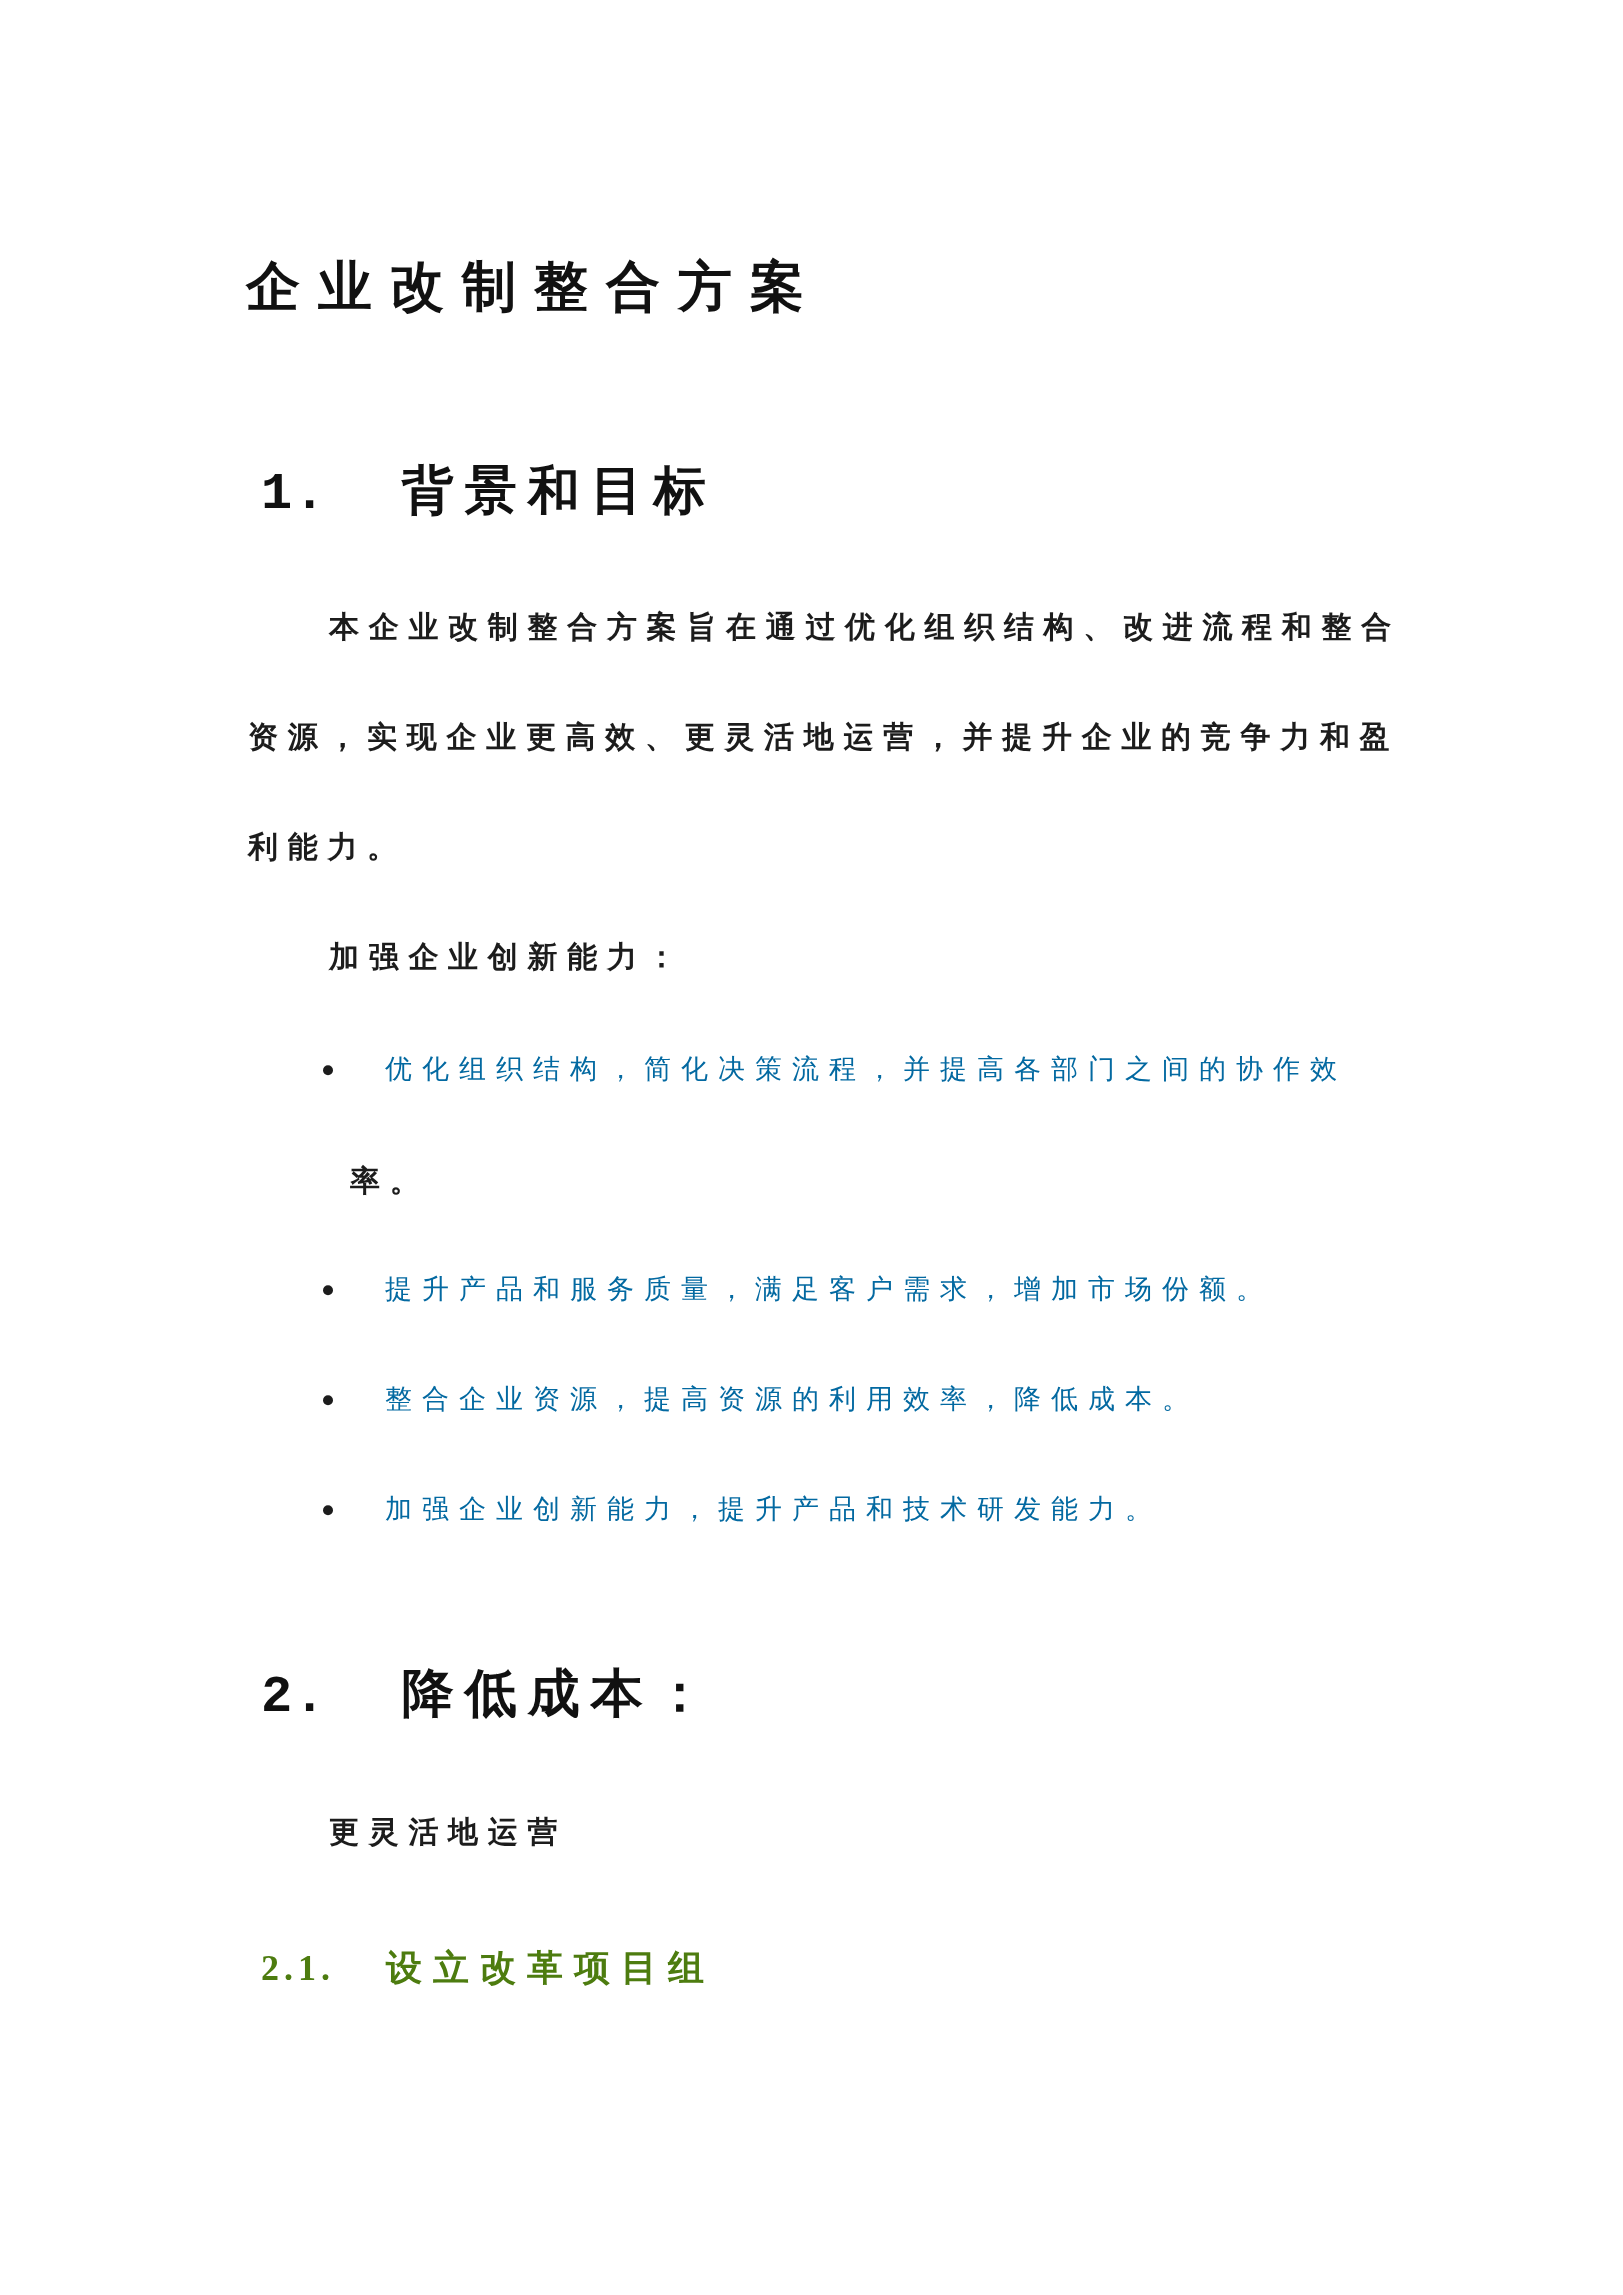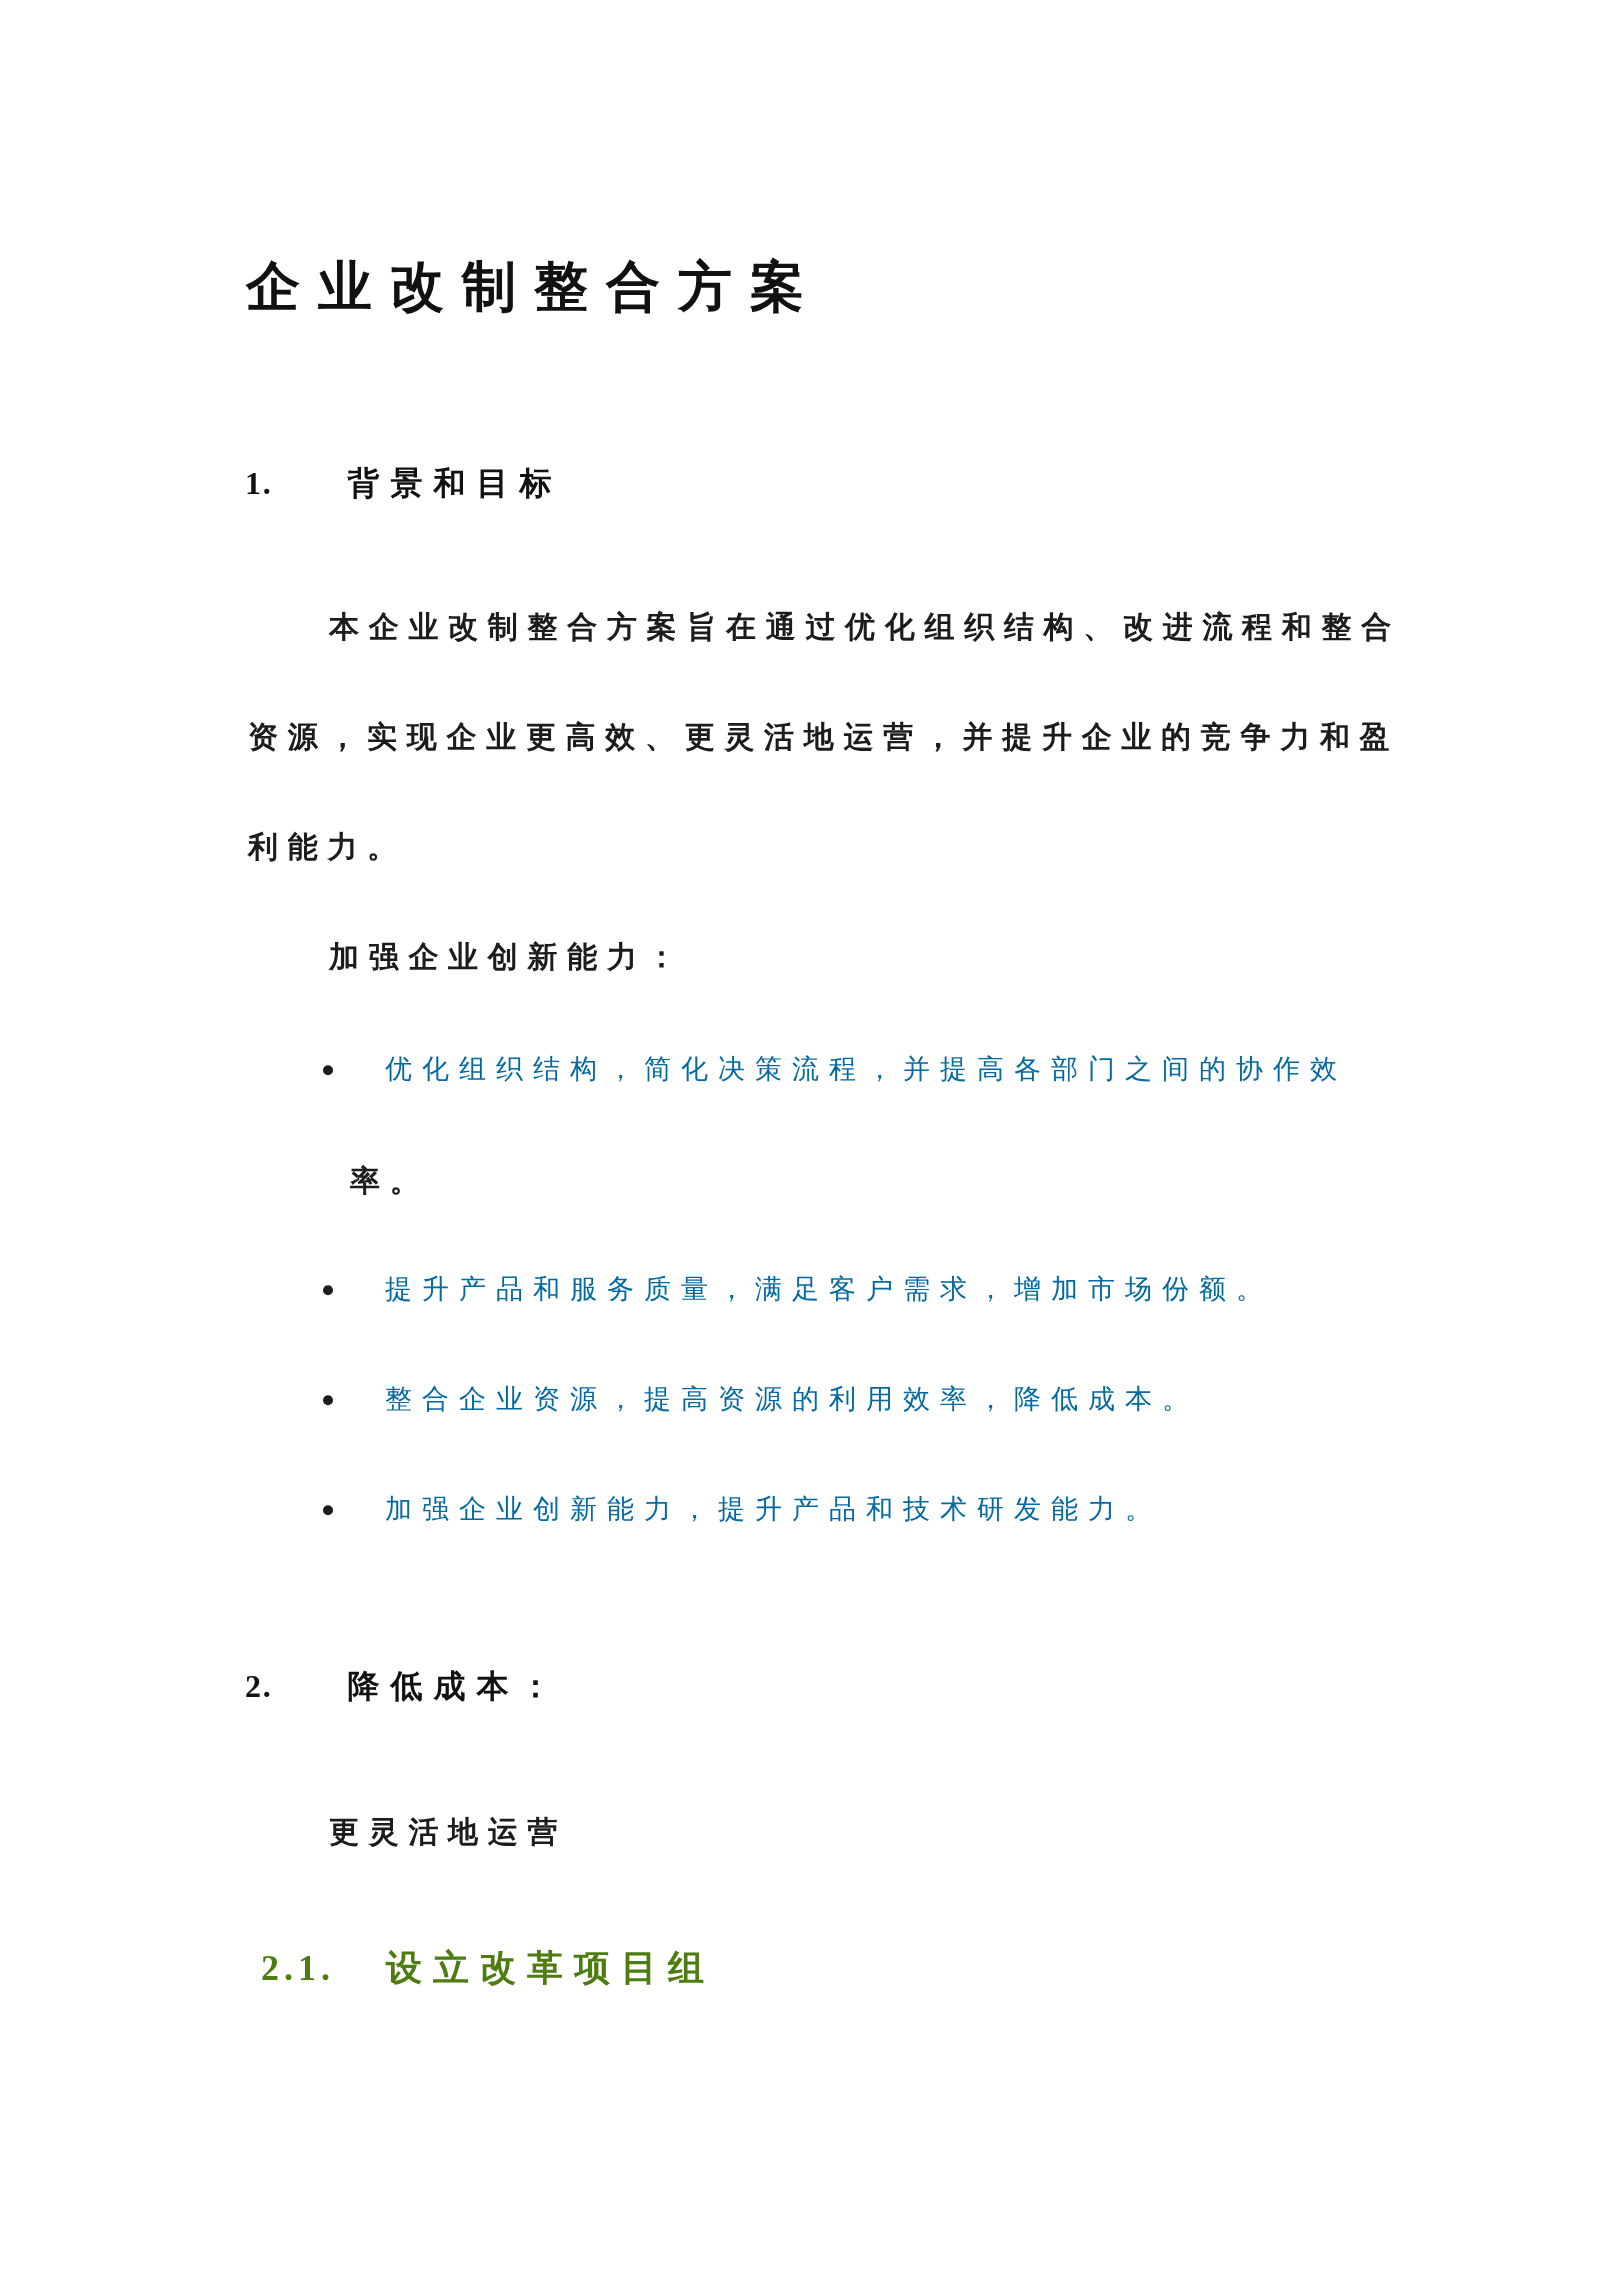--- a/index.html
+++ b/index.html
@@ -23,27 +23,28 @@
     top: 206px;
     font-size: 54px;
     font-weight: 700;
     letter-spacing: 18px;
     color: #111111;
     line-height: 1.15;
     white-space: nowrap;
   }
   .h-section {
     position: absolute;
-    left: 182px;
-    font-size: 32px;
+    left: 198px;
+    font-size: 52px;
     font-weight: 700;
     letter-spacing: 11px;
     color: #111111;
     line-height: 1.15;
     white-space: nowrap;
+    font-family: Liberation Mono, monospace;
   }
   .h-section .h-num {
     display: inline-block;
     margin-right: 61px;
     letter-spacing: 1.7px;
   }
   .h-sub {
     position: absolute;
     left: 198px;
     font-size: 36px;

